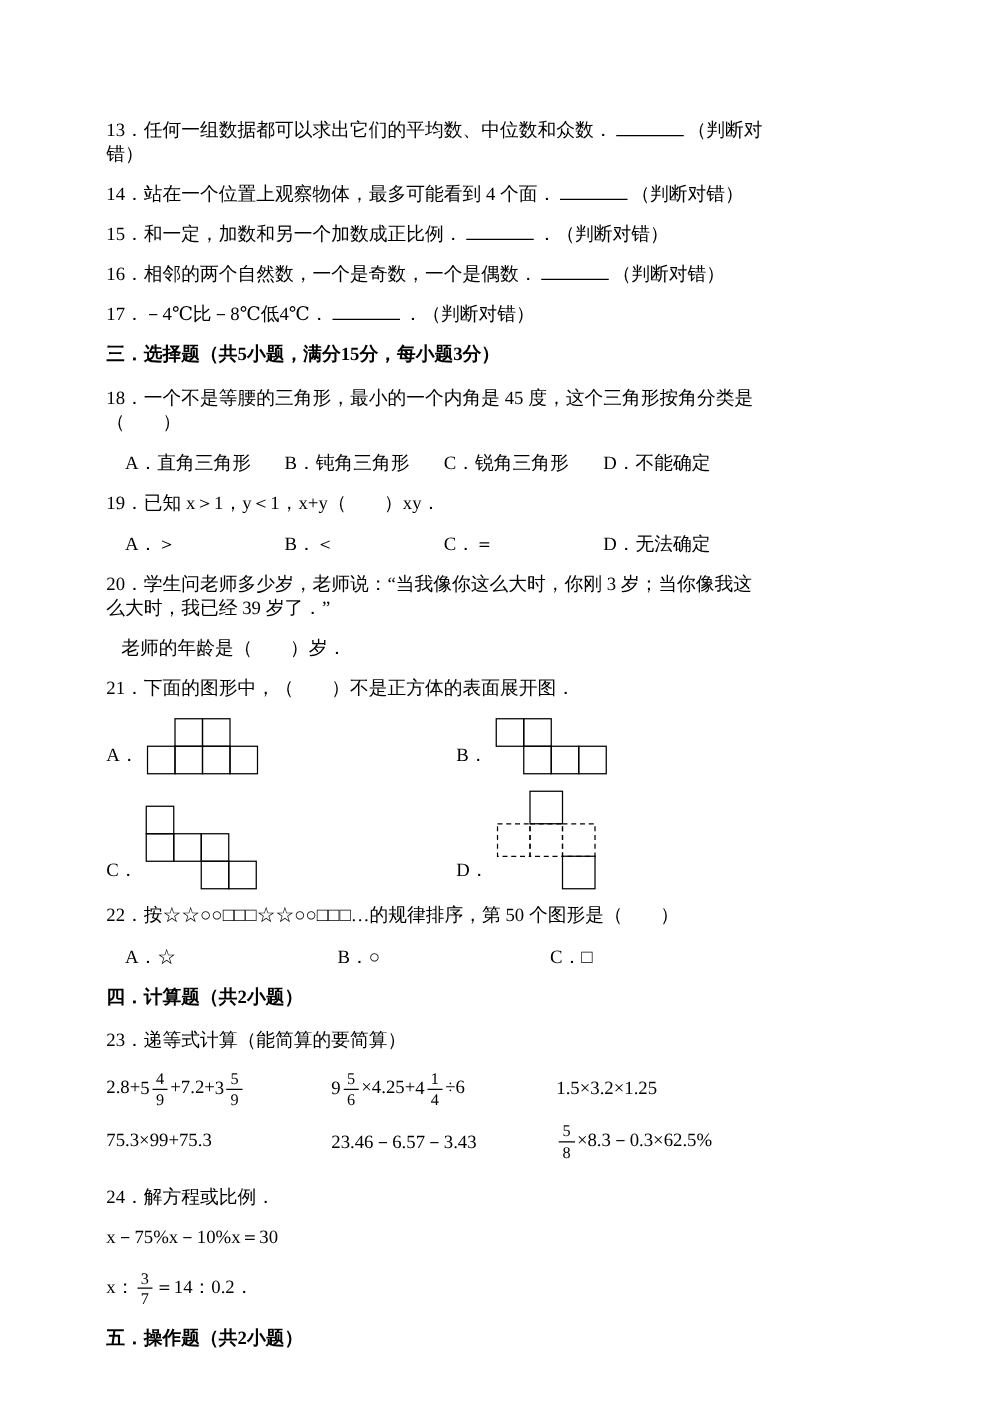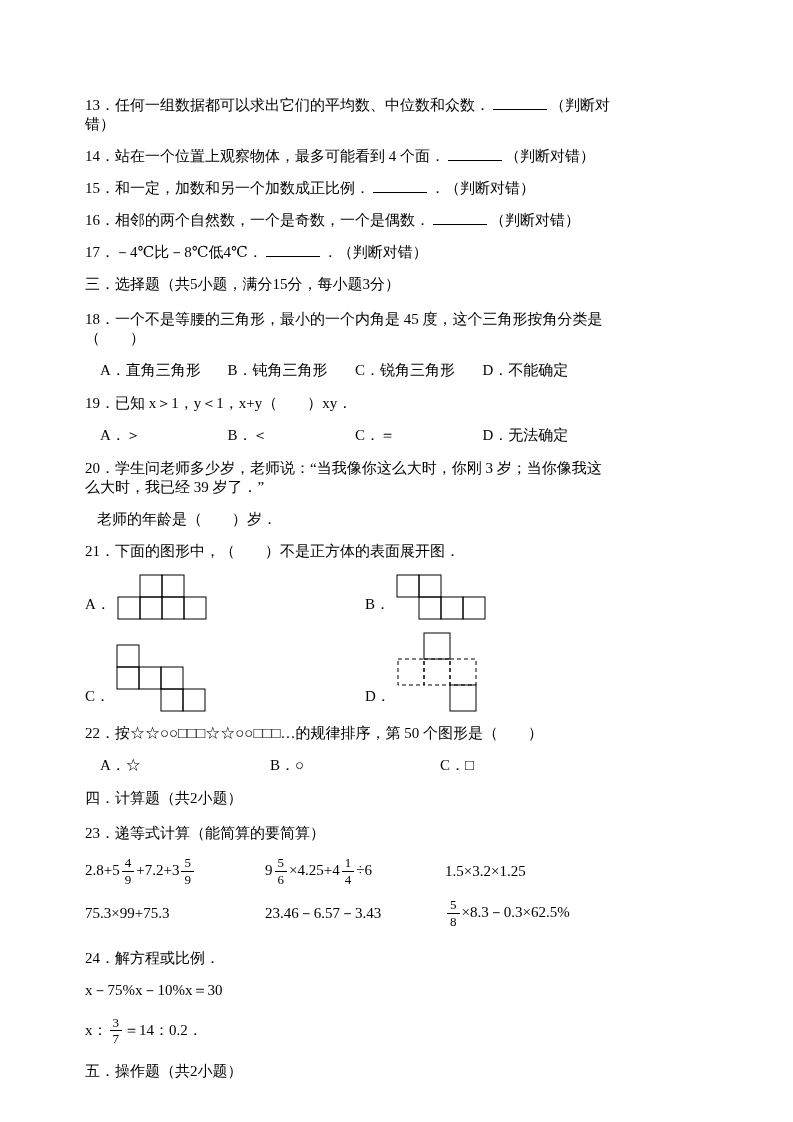--- a/index.html
+++ b/index.html
@@ -4,21 +4,21 @@
 <style>
   * { box-sizing: border-box; }
   html,body { margin:0; padding:0; background:#fff; }
   .page {
     width:680px; height:1122px; overflow:hidden;
     padding:96px 70px 0 85px;
     font-family:"Liberation Serif","DejaVu Serif",serif;
     font-size:15px; color:#000; background:#fff;
   }
   p { margin:0 0 13px; line-height:19px; }
-  .sec { font-weight:normal; margin:4px 0 16px; }
+  .sec { font-weight:bold; margin:4px 0 16px; }
   .q { margin-bottom:13px; }
   .indent { margin-left:12px; }
   .opts { display:flex; margin:0 0 14px 15px;font-family:Liberation Serif, serif; }
   .opts .opt { width:140px; }
   .opts.opts-wide .opt { width:180px; }
   .blank { display:inline-block; width:54px; border-bottom:1px solid #000; margin:0 3px; }
   .frac { display:inline-block; vertical-align:middle; text-align:center; line-height:1.05; margin:0 2px; font-size:13px; }
   .frac .fnum { display:block; padding:0 3px 1px; border-bottom:1px solid #000; }
   .frac .fden { display:block; padding-top:1px; }
   .fig-row { display:flex; margin:2px 0 12px; }

